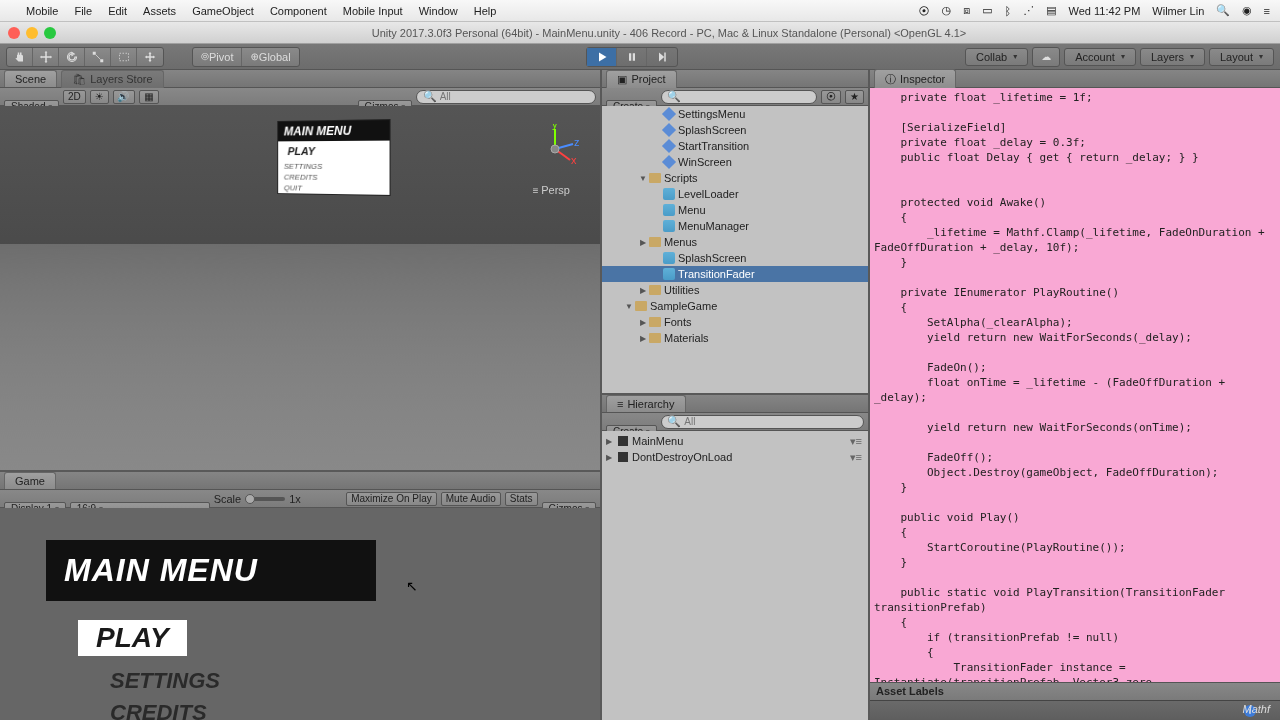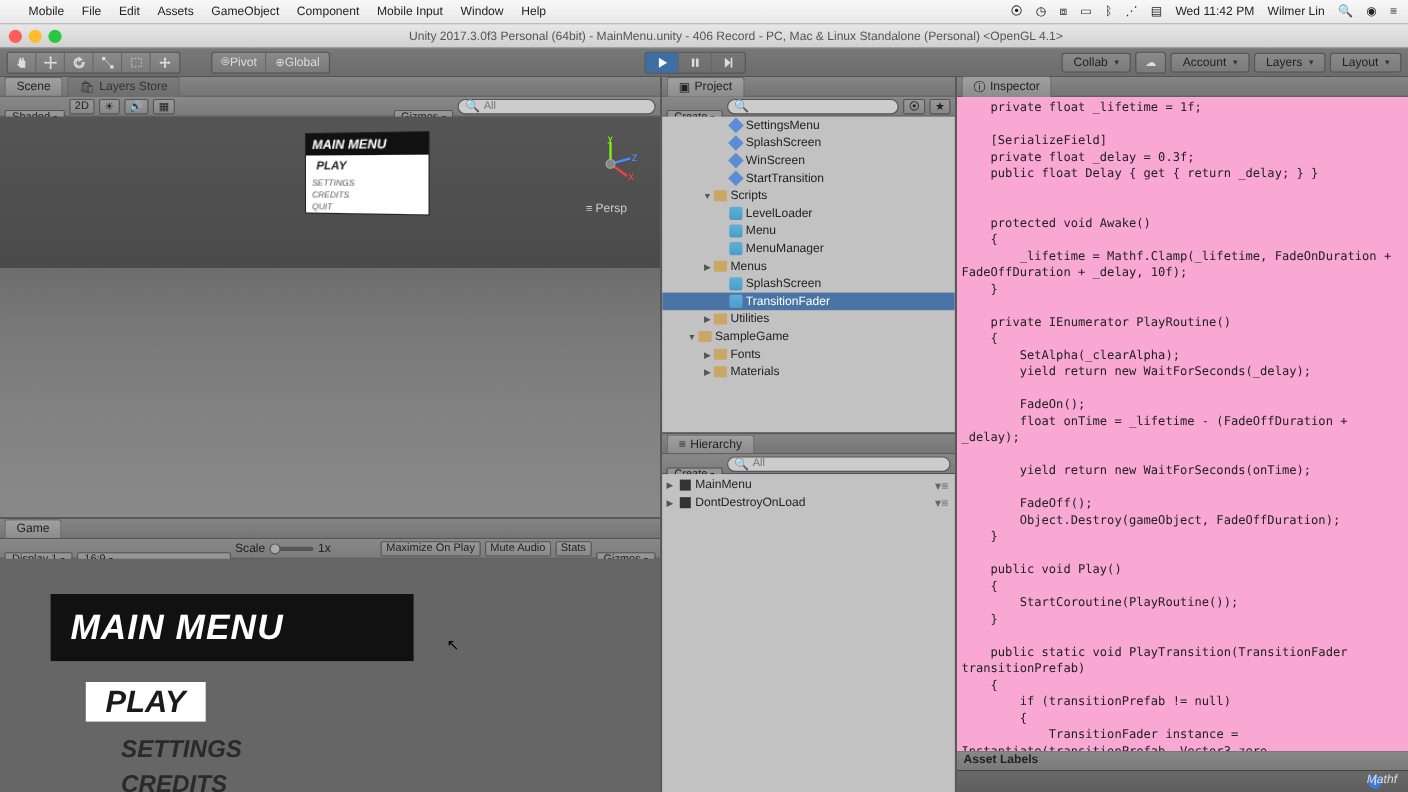--- a/index.html
+++ b/index.html
@@ -304,29 +304,29 @@
             <span class="prefab-icon"></span>
           </span>
           <span>SplashScreen</span>
         </div>
         <div class="tree-row">
           <span class="tree-indent" style="width: 38px;"></span>
           <span class="tree-arrow"></span>
           <span class="tree-icon">
             <span class="prefab-icon"></span>
           </span>
+          <span>StartTransition</span>
+        </div>
+        <div class="tree-row">
+          <span class="tree-indent" style="width: 38px;"></span>
+          <span class="tree-arrow"></span>
+          <span class="tree-icon">
+            <span class="prefab-icon"></span>
+          </span>
           <span>WinScreen</span>
-        </div>
-        <div class="tree-row">
-          <span class="tree-indent" style="width: 38px;"></span>
-          <span class="tree-arrow"></span>
-          <span class="tree-icon">
-            <span class="prefab-icon"></span>
-          </span>
-          <span>StartTransition</span>
         </div>
         <div class="tree-row">
           <span class="tree-indent" style="width: 24px;"></span>
           <span class="tree-arrow">▼</span>
           <span class="tree-icon">
             <span class="folder-icon"></span>
           </span>
           <span>Scripts</span>
         </div>
         <div class="tree-row">

